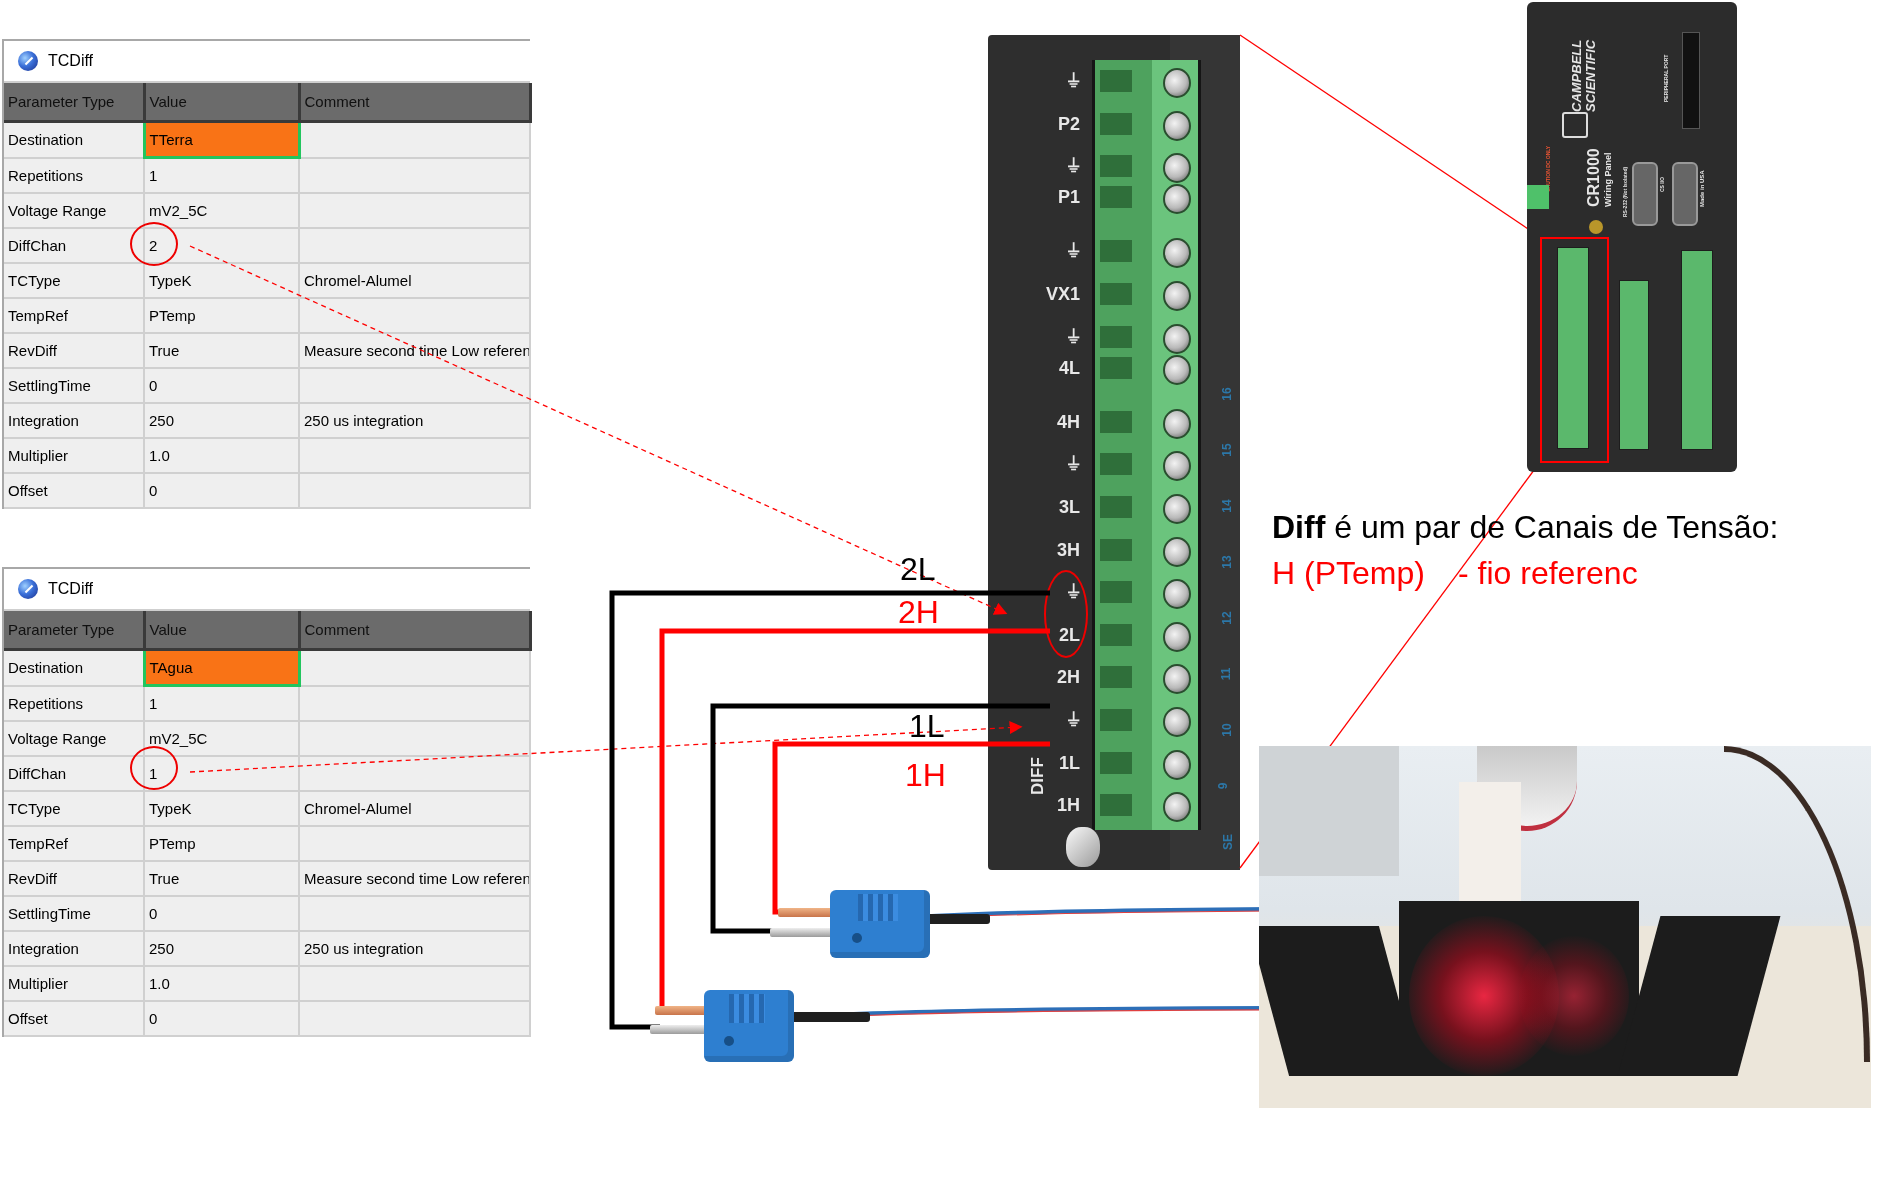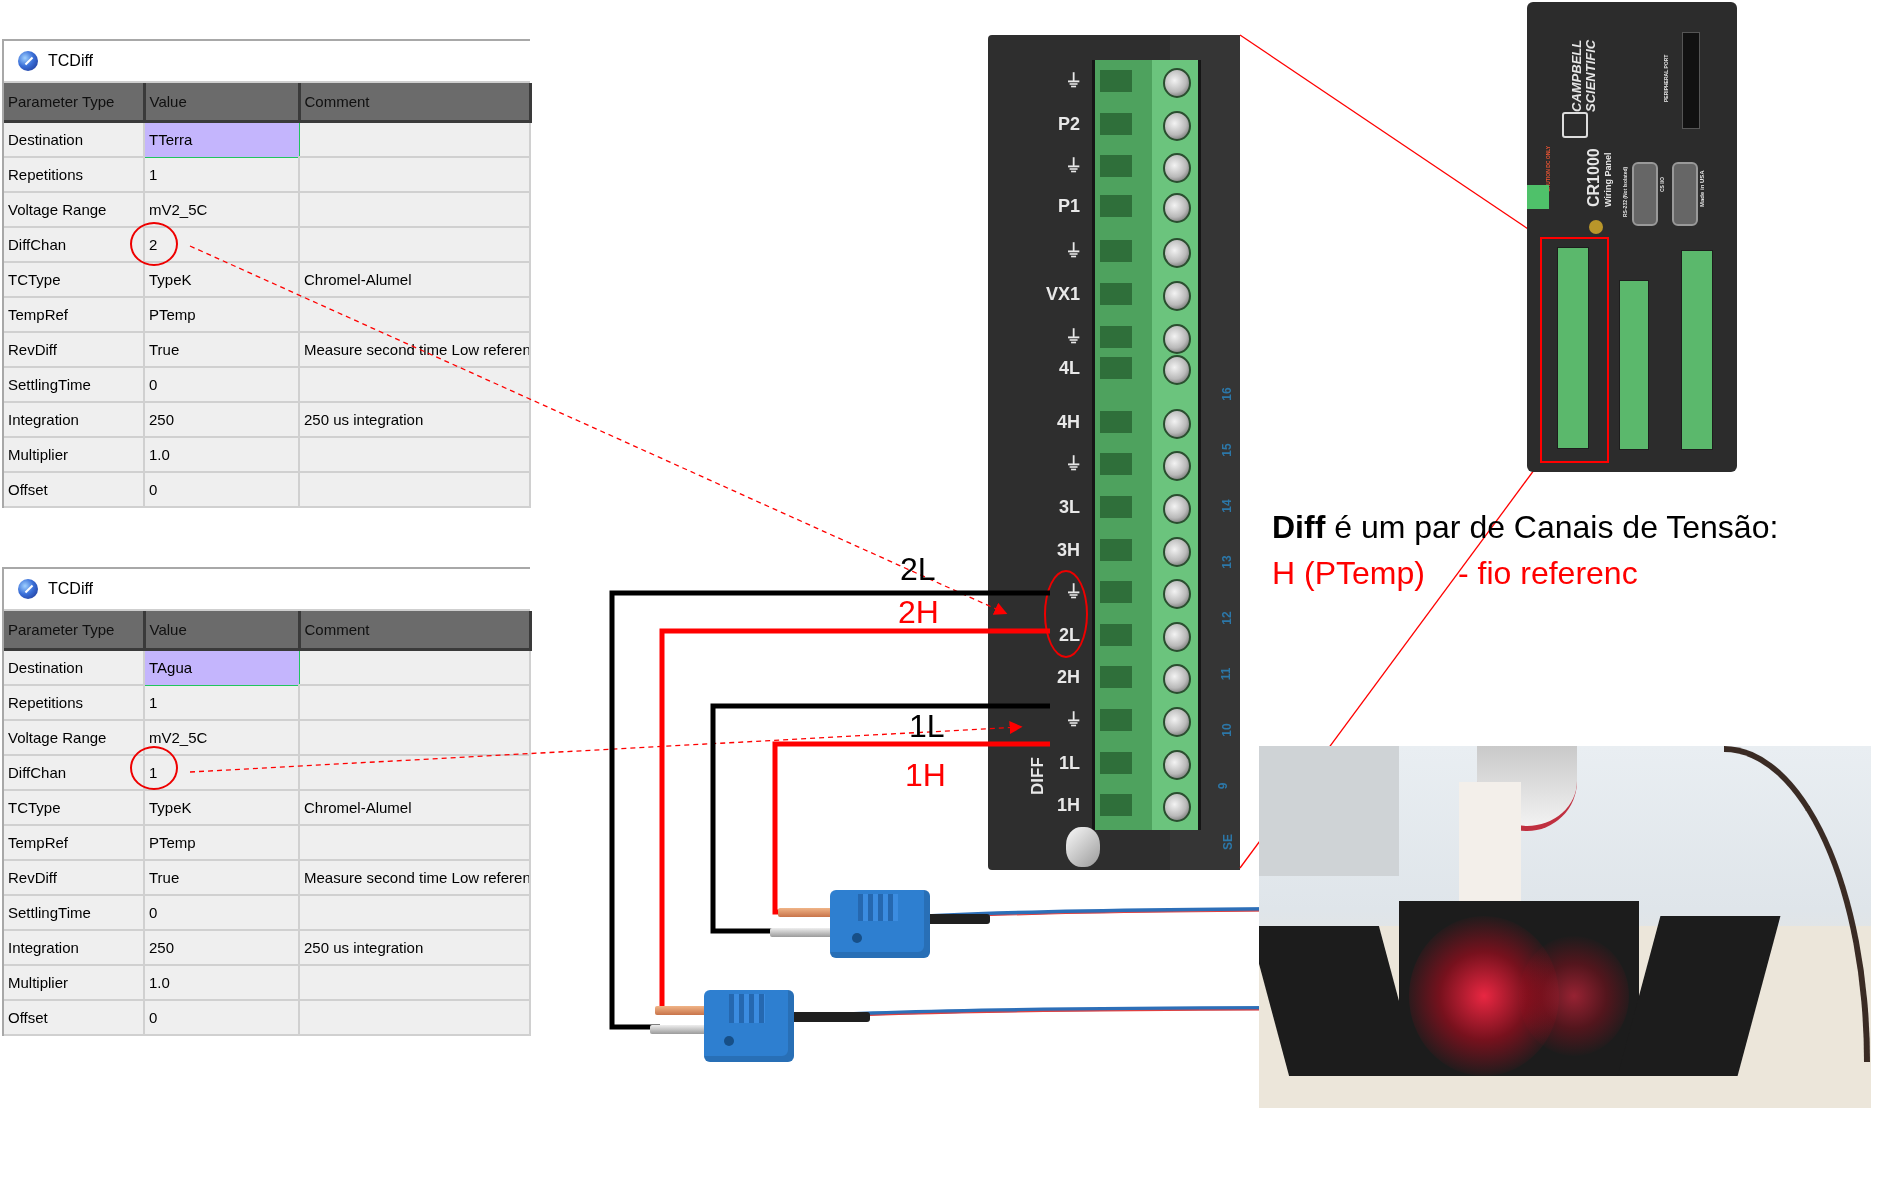--- a/index.html
+++ b/index.html
@@ -8,21 +8,21 @@
   .abs { position:absolute; }
 
   
   .win { position:absolute; left:2px; width:526px; background:#f0f0f0; border-left:2px solid #a8a8a8; border-top:2px solid #a8a8a8; }
   .win-title { height:40px; background:#ffffff; display:flex; align-items:center; padding-left:14px; font-size:16px; color:#000; border-bottom:2px solid #cfcfcf; }
   .win-icon { width:20px; height:20px; border-radius:50%; background:radial-gradient(circle at 35% 35%, #9fd0ff 0%, #3a6fd8 45%, #1b2f8a 100%); margin-right:10px; position:relative; }
   .win-icon::after { content:""; position:absolute; left:6px; top:9px; width:10px; height:2px; background:#fff; transform:rotate(-45deg); }
   table.params { border-collapse:collapse; width:526px; table-layout:fixed; font-size:15px; }
   table.params th { background:#6b6b6b; color:#101010; font-weight:normal; text-align:left; height:37px; padding:0 4px; border-right:3px solid #3a3a3a; border-bottom:3px solid #3a3a3a; font-size:15px; }
   table.params td { height:33px; padding:0 4px; border-right:2px solid #d0d0d0; border-bottom:2px solid #d0d0d0; background:#efefef; white-space:nowrap; overflow:hidden; color:#000; }
-  table.params td.editing { background:#c4b5fd; border:1px solid #22c55e; }
+  table.params td.editing { background:#f97316; border:3px solid #22c55e; }
   col.c1 { width:140px; } col.c2 { width:155px; } col.c3 { width:231px; }
 
   .circle-mark { position:absolute; width:44px; height:40px; border:2px solid #e00; border-radius:50%; }
 
   
   .panel { position:absolute; left:988px; top:35px; width:252px; height:835px; background:#2e2e2e; border-radius:4px; }
   .panel-shade { position:absolute; right:0; top:0; width:70px; height:100%; background:#353535; }
   .strip-dark { position:absolute; left:104px; top:25px; width:60px; height:770px; background:#4ea25e; border-left:3px solid #151515; }
   .strip-light { position:absolute; left:164px; top:25px; width:46px; height:770px; background:#6bc47d; border-right:3px solid #151515; }
   .term-row { position:absolute; left:0; width:252px; height:42.6px; }
@@ -240,21 +240,21 @@
       <div class="term-row" style="top: 67.6px;">
         <div class="term-label">P2</div>
         <div class="term-slot"></div>
         <div class="term-screw"></div>
       </div>
       <div class="term-row" style="top: 110.2px;">
         <div class="term-label">⏚</div>
         <div class="term-slot"></div>
         <div class="term-screw"></div>
       </div>
-      <div class="term-row" style="top: 150px;">
+      <div class="term-row" style="top: 141px;">
         <div class="term-label">P1</div>
         <div class="term-slot"></div>
         <div class="term-screw"></div>
       </div>
       <div class="term-row" style="top: 195.4px;">
         <div class="term-label">⏚</div>
         <div class="term-slot"></div>
         <div class="term-screw"></div>
       </div>
       <div class="term-row" style="top: 238px;">

